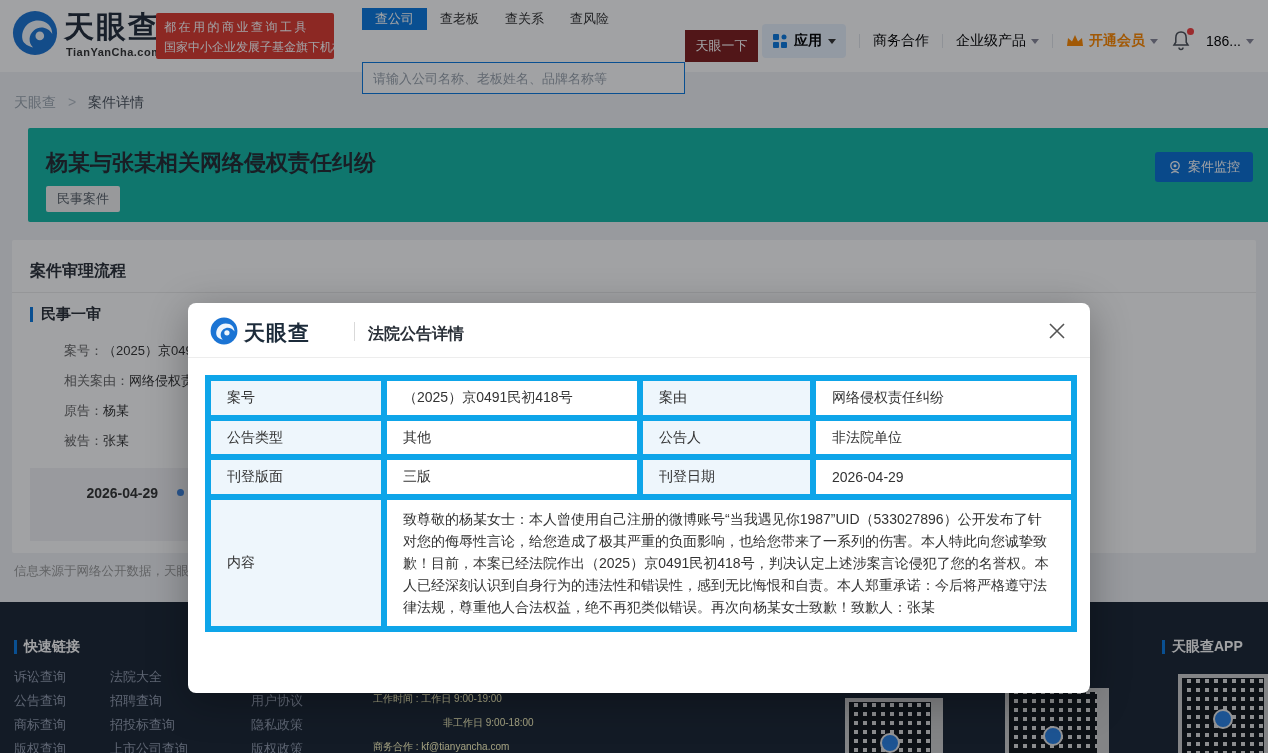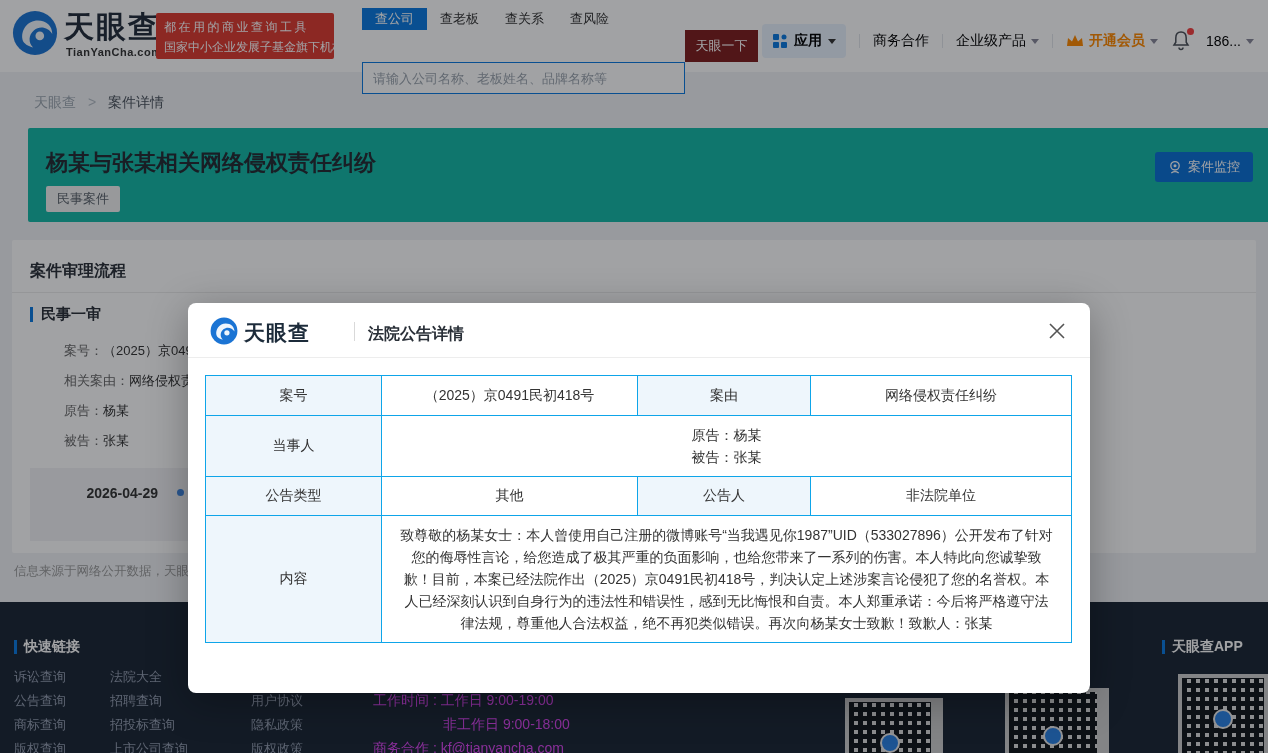--- a/index.html
+++ b/index.html
@@ -24,21 +24,21 @@
   .apps-pill{display:flex;align-items:center;gap:6px;background:#e8f2fd;border-radius:4px;height:34px;padding:0 10px;cursor:pointer;}
   .navtxt{font-size:14px;color:#000000;cursor:pointer;white-space:nowrap;}
   .navgrp{display:flex;align-items:center;gap:5px;cursor:pointer;}
   .vsep{width:1px;height:14px;background:#e3e6ea;}
   .caret{width:0;height:0;border-left:4px solid transparent;border-right:4px solid transparent;border-top:5px solid #889;display:inline-block;}
   .vip-txt{font-size:14px;font-weight:bold;color:#ff8a00;}
   .bell-wrap{position:relative;width:22px;height:24px;cursor:pointer;}
   .bell-dot{position:absolute;right:-1px;top:-1px;width:7px;height:7px;border-radius:50%;background:#f53f3f;}
 
   
-  .crumb{position:absolute;left:14px;top:94px;font-size:14px;z-index:1;margin-left:20px;}
+  .crumb{position:absolute;left:14px;top:94px;font-size:14px;z-index:1;}
   .crumb .home{color:#9aa4ae;cursor:pointer;}
   .crumb .sep{color:#b3bbc4;margin:0 8px;}
   .crumb .cur{color:#4a525c;}
 
   
   .card1{position:absolute;left:28px;top:128px;width:1244px;height:94px;background:#14b8a6;border-radius:2px;z-index:1;}
   .case-title{position:absolute;left:18px;top:20px;font-size:22px;font-weight:bold;color:#252b33;}
   .case-tag{position:absolute;left:18px;top:58px;background:#f0f0f0;color:#5a626b;font-size:13px;padding:4px 11px;border-radius:2px;}
   .monitor-btn{position:absolute;right:19px;top:24px;height:30px;background:#0b70d6;border:none;border-radius:3px;color:#fff;font-size:13px;display:flex;align-items:center;gap:6px;padding:0 13px;cursor:pointer;}
 
@@ -56,36 +56,36 @@
   .tl-date{position:absolute;left:56px;top:17px;width:72px;text-align:right;font-size:14px;font-weight:bold;color:#333;}
   .tl-dot{position:absolute;left:147px;top:21px;width:7px;height:7px;border-radius:50%;background:#3f87e0;}
 
   .footnote{position:absolute;left:14px;top:563px;font-size:12.5px;color:#999;z-index:1;white-space:nowrap;}
 
   
   .foot{position:absolute;left:0;top:602px;width:1268px;height:151px;background:#1b2634;overflow:hidden;z-index:1;}
   .f-title{position:absolute;display:flex;align-items:center;gap:7px;font-size:14px;font-weight:bold;color:#fff;}
   .f-bar{width:3px;height:14px;background:#0b7ae0;}
   .f-link{position:absolute;font-size:13px;color:#939db0;cursor:pointer;white-space:nowrap;}
-  .f-text{position:absolute;font-size:14px;color:#d946ef;white-space:nowrap;}
+  .f-text{position:absolute;font-size:10px;color:#fef9c3;white-space:nowrap;}
   .qr{position:absolute;background:#cfcfcf;padding:4px;}
   .qr-in{position:relative;background:repeating-linear-gradient(90deg,#11151b 0 5px,transparent 5px 9px),repeating-linear-gradient(0deg,#11151b 0 5px,#dedede 5px 9px);}
   .qr-logo{position:absolute;left:50%;top:50%;width:16px;height:16px;margin:-10px 0 0 -10px;border-radius:50%;background:#2a82e4;border:2px solid #e8e8e8;}
 
   
   .overlay{position:absolute;inset:0;background:rgba(8,11,16,0.38);z-index:10;}
   .modal{position:absolute;left:188px;top:303px;width:902px;height:390px;background:#fff;border-radius:8px;z-index:20;box-shadow:0 8px 40px rgba(0,0,0,.3);}
   .m-head{position:absolute;left:0;top:0;width:100%;height:55px;border-bottom:1px solid #ededed;box-sizing:border-box;}
   .m-logo{position:absolute;left:22px;top:14px;width:28px;height:28px;}
   .m-brand{position:absolute;left:56px;top:16px;font-size:21px;font-weight:bold;color:#1c2b3a;letter-spacing:1px;}
   .m-div{position:absolute;left:166px;top:19px;width:1px;height:19px;background:#d9d9d9;}
   .m-title{position:absolute;left:180px;top:21px;font-size:16px;font-weight:bold;color:#2a3038;text-align:center;}
   .m-close{position:absolute;right:22px;top:17px;width:22px;height:22px;cursor:pointer;background:none;border:none;padding:0;}
   .m-table{position:absolute;left:17px;top:72px;width:866px;border-collapse:collapse;table-layout:fixed;}
-  .m-table td{border:1px solid #0ea5e9;font-size:14px;color:#333;padding:8px 16px;vertical-align:middle;box-sizing:border-box;text-align:center;}
+  .m-table td{border:6px solid #0ea5e9;font-size:14px;color:#333;padding:8px 16px;vertical-align:middle;box-sizing:border-box;}
   .m-table td.lab{background:#eef6fc;color:#333;}
   .m-content{line-height:22px;}
   .r1 td{height:40px;padding-top:0;padding-bottom:0;}
   .r3 td{height:39px;padding-top:0;padding-bottom:0;}
   .r4 td{height:40px;padding-top:0;padding-bottom:0;}
   .r5 td{height:124px;}
 </style>
 </head>
 <body>
 
@@ -269,32 +269,31 @@
           <col style="width:173px">
           <col style="width:261px">
         </colgroup>
       <tbody>
           <tr class="r1">
         <td class="lab">案号</td>
         <td>（2025）京0491民初418号</td>
         <td class="lab">案由</td>
         <td>网络侵权责任纠纷</td>
       </tr>
-      <tr class="r2">
-        <td class="lab">当事人</td>
-        <td colspan="3" style="line-height:22px;">
-          <div>原告：杨某</div>
-          <div>被告：张某</div>
-        </td>
-      </tr>
       <tr class="r3">
         <td class="lab">公告类型</td>
         <td>其他</td>
         <td class="lab">公告人</td>
         <td>非法院单位</td>
+      </tr>
+      <tr class="r4">
+        <td class="lab">刊登版面</td>
+        <td>三版</td>
+        <td class="lab">刊登日期</td>
+        <td>2026-04-29</td>
       </tr>
       <tr class="r5">
         <td class="lab">内容</td>
         <td colspan="3" class="m-content">致尊敬的杨某女士：本人曾使用自己注册的微博账号“当我遇见你1987”UID（533027896）公开发布了针对您的侮辱性言论，给您造成了极其严重的负面影响，也给您带来了一系列的伤害。本人特此向您诚挚致歉！目前，本案已经法院作出（2025）京0491民初418号，判决认定上述涉案言论侵犯了您的名誉权。本人已经深刻认识到自身行为的违法性和错误性，感到无比悔恨和自责。本人郑重承诺：今后将严格遵守法律法规，尊重他人合法权益，绝不再犯类似错误。再次向杨某女士致歉！致歉人：张某</td>
       </tr>
     </tbody>
       </table>
   </div>
 
 </div>

